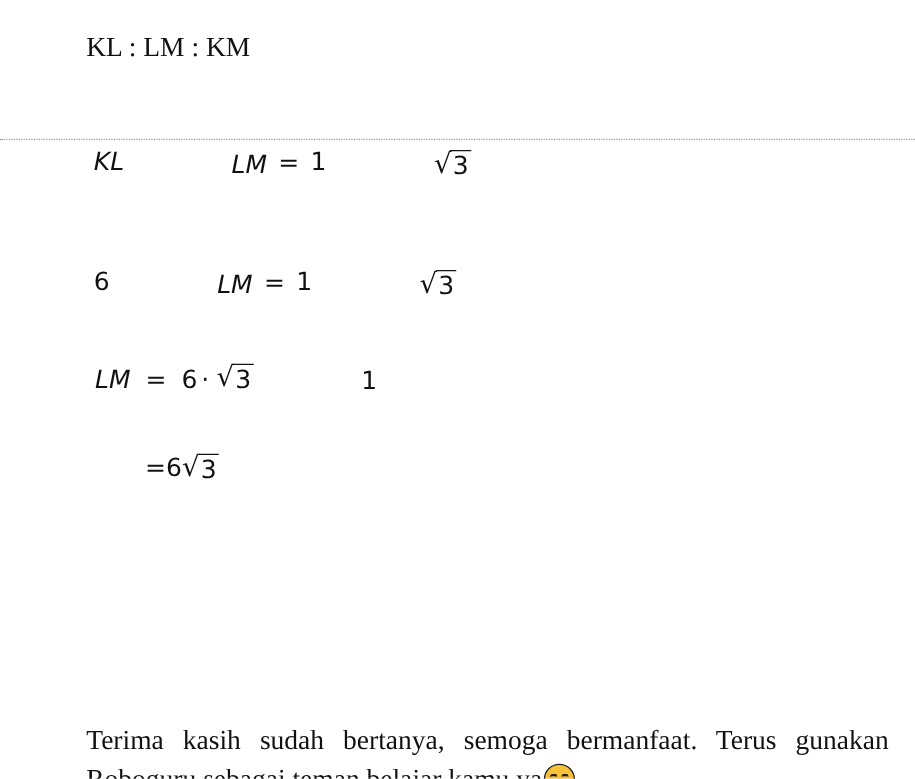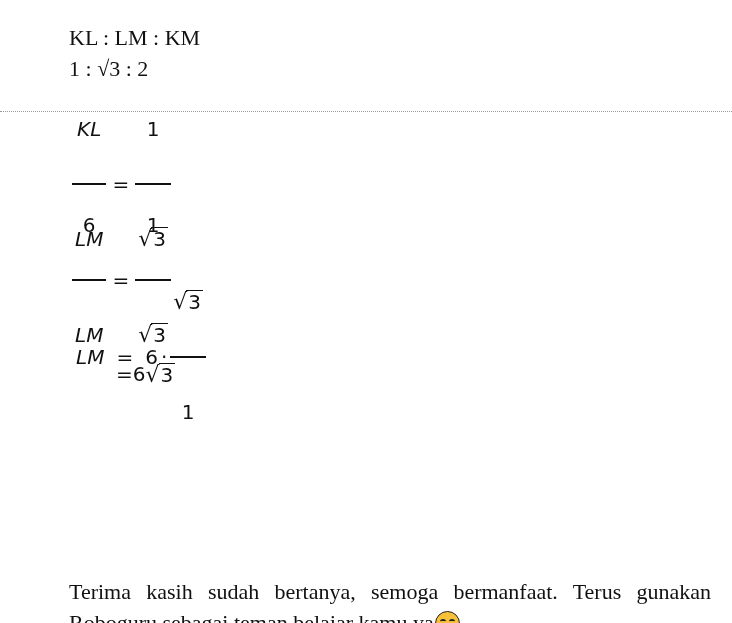--- a/index.html
+++ b/index.html
@@ -1,21 +1,21 @@
 <!DOCTYPE html>
 <html><head>
 <meta charset="utf-8">
 <style>
   html, body { margin:0; padding:0; background:#ffffff; }
   body { width:732px; height:623px; position:relative; overflow:hidden; color:#111; }
   .serif { font-family: Liberation Serif, serif; font-size:22px; line-height:31px; }
   .ratio { position:absolute; left:69px; top:22px; }
   .divider { position:absolute; left:0; right:0; top:111px; height:0; border-top:1px dotted #9a9a9a; }
   .math { font-family: "DejaVu Sans", sans-serif; font-size:20px; position:absolute; color:#111; }
-  .frac { display:inline-flex; flex-direction:column; align-items:center; vertical-align:middle;gap:40px; }
+  .frac { display:inline-flex; flex-direction:row; align-items:center; vertical-align:middle;gap:40px; }
   .frac .num { padding:0 3px 2px 3px; }
   .frac .bar { height:1.5px; background:#111; align-self:stretch; }
   .frac .den { padding:2px 3px 0 3px; }
   .it { font-style:italic; }
   .sqrt { display:inline-flex; align-items:flex-end; }
   .sqrt .rad { font-size:22px; line-height:22px; margin-right:-1px; }
   .sqrt .under { border-top:1.5px solid #111; padding:0 2px 0 2px; line-height:22px; }
   .eq { margin:0 8px; }
   .row { display:flex; align-items:center; }
   .para { position:absolute; left:69px; width:642px; }
@@ -25,21 +25,20 @@
   .emoji::before { left:4px; } .emoji::after { right:4px; }
   .emoji .mouth { position:absolute; left:6px; top:11px; width:10px; height:5px; border-bottom:2px solid #222; border-radius:0 0 50% 50%; }
   .emoji .cheekL, .emoji .cheekR { position:absolute; top:12px; width:5px; height:3px; background:#f08a5d; border-radius:50%; }
   .emoji .cheekL { left:2px; } .emoji .cheekR { right:2px; }
 </style>
 </head>
 <body>
 
 <div class="serif ratio">
   <div>KL : LM : KM</div>
-  <div><span>1 : </span><span>√</span><span>3</span><span> : 2</span></div>
 </div>
 
 <div class="divider"></div>
 
 <div class="math row" style="left:72px; top:117px;">
   <span class="frac">
     <span class="num it">KL</span>
     <span class="bar"></span>
     <span class="den it">LM</span>
   </span>

